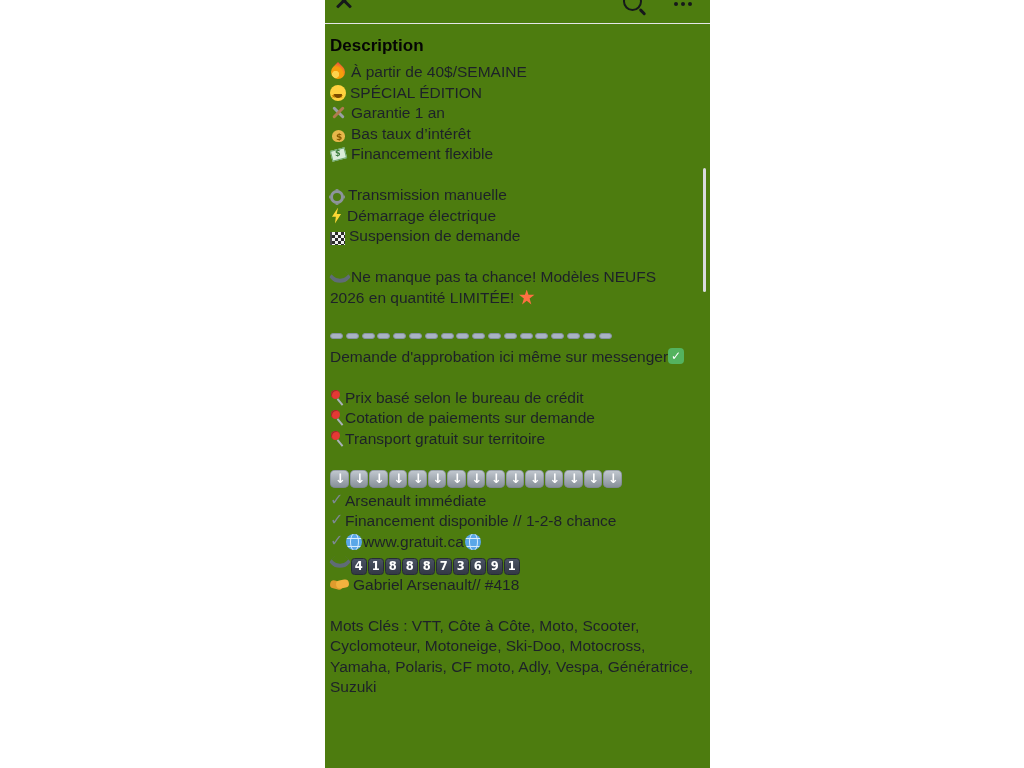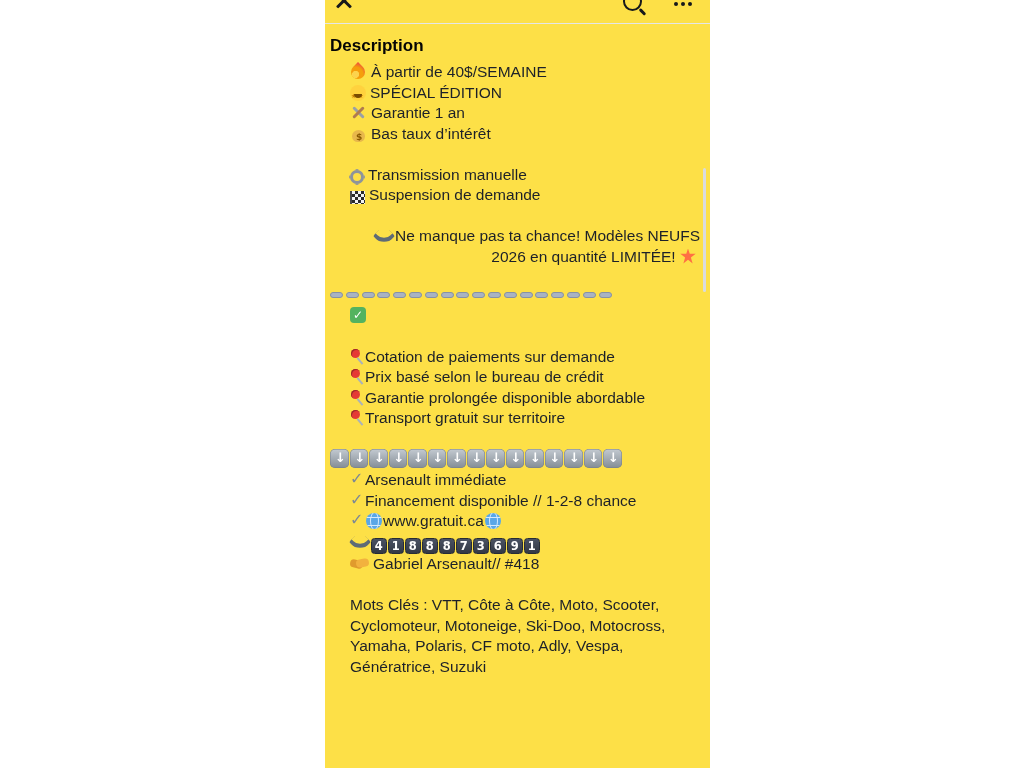--- a/index.html
+++ b/index.html
@@ -1,41 +1,41 @@
 <!DOCTYPE html>
 <html><head>
 <meta charset="utf-8">
 <style>
   * { margin:0; padding:0; box-sizing:border-box; }
   html,body { width:1024px; height:768px; background:#fff; overflow:hidden;
     font-family:"Liberation Sans","DejaVu Sans",sans-serif; color:#1d2129; }
-  .phone { position:absolute; left:325px; top:0; width:385px; height:768px; background:#fde047; }
+  .phone { position:absolute; left:325px; top:0; width:385px; height:768px; background:#4d7c0f; }
 
   
   .topbar { position:absolute; left:0; top:0; right:0; height:22px; overflow:hidden; }
   .xicon { position:absolute; left:9px; top:-10px; width:20px; height:20px; cursor:pointer; }
   .xicon::before,.xicon::after { content:""; position:absolute; left:0; top:9px; width:20px; height:2.6px;
     background:#16181b; border-radius:1px; }
   .xicon::before { transform:rotate(45deg); } .xicon::after { transform:rotate(-45deg); }
   .sicon { position:absolute; left:298px; top:-8px; width:24px; height:26px; cursor:pointer; }
   .sicon::before { content:""; position:absolute; left:0; top:0; width:15px; height:15px;
     border:2.6px solid #16181b; border-radius:50%; }
   .sicon::after { content:""; position:absolute; right:3px; bottom:2px; width:2.8px; height:8px;
     background:#16181b; border-radius:2px; transform:rotate(-45deg); }
   .micon { position:absolute; left:349px; top:2px; width:4px; height:4px; background:#16181b;
     border-radius:50%; box-shadow:7px 0 0 #16181b, 14px 0 0 #16181b; cursor:pointer; }
   .divider { position:absolute; left:0; right:0; top:23px; height:1px; background:#e4e6e8; }
 
   .title { position:absolute; left:5px; top:36px; font-size:17px; font-weight:bold; color:#050505; }
 
   .content { position:absolute; left:5px; top:62px; width:370px; font-size:15.5px; line-height:20.5px; }
-  .line { min-height:20.5px;margin-left:20px; }
+  .line { min-height:20.5px; }
   .blank { height:20.5px; }
   .nowrap { white-space:nowrap; }
-  .p-urgency { max-width:362px;text-align:right; }
+  .p-urgency { max-width:362px; }
 
   
   .scrollthumb { position:absolute; left:378px; top:168px; width:3px; height:124px;
     background:#d9dbde; border-radius:3px; cursor:pointer; }
 
   
   .emo { display:inline-block; position:relative; width:17px; height:17px;
     vertical-align:-3px; margin-right:4px; }
 
   .e-fire { width:14px; height:14px; margin:0 6px 0 1px; vertical-align:-2px;
@@ -130,42 +130,43 @@
   <div class="divider"></div>
 
   <div class="title">Description</div>
 
   <div class="content">
 
     <div class="line"><span class="emo e-fire"></span><span>À partir de 40$/SEMAINE</span></div>
     <div class="line"><span class="emo e-star"></span><span>SPÉCIAL ÉDITION</span></div>
     <div class="line"><span class="emo e-tools"></span><span>Garantie 1 an</span></div>
     <div class="line"><span class="emo e-moneybag"></span><span>Bas taux d’intérêt</span></div>
+    <div class="line"><span class="emo e-flymoney"></span><span>Financement flexible</span></div>
 
     <div class="blank"></div>
 
     <div class="line"><span class="emo e-gear"></span><span>Transmission manuelle</span></div>
+    <div class="line"><span class="emo e-zap"></span><span>Démarrage électrique</span></div>
     <div class="line"><span class="emo e-flag"></span><span>Suspension de demande</span></div>
 
     <div class="blank"></div>
 
     <div class="line p-urgency"><span class="emo e-phone"></span><span>Ne manque pas ta chance! Modèles NEUFS 2026 en quantité LIMITÉE!</span> <span class="emo e-boom"></span></div>
 
     <div class="blank"></div>
 
 
     <div class="dashrow"><span class="dash"></span><span class="dash"></span><span class="dash"></span><span class="dash"></span><span class="dash"></span><span class="dash"></span><span class="dash"></span><span class="dash"></span><span class="dash"></span><span class="dash"></span><span class="dash"></span><span class="dash"></span><span class="dash"></span><span class="dash"></span><span class="dash"></span><span class="dash"></span><span class="dash"></span><span class="dash"></span></div>
 
-    <div class="line nowrap"><span class="emo e-checkgreen"></span></div>
+    <div class="line nowrap"><span>Demande d'approbation ici même sur messenger</span><span class="emo e-checkgreen"></span></div>
 
     <div class="blank"></div>
 
+    <div class="line"><span class="emo e-pin"></span><span>Prix basé selon le bureau de crédit</span></div>
     <div class="line"><span class="emo e-pin"></span><span>Cotation de paiements sur demande</span></div>
-    <div class="line"><span class="emo e-pin"></span><span>Prix basé selon le bureau de crédit</span></div>
-    <div class="line"><span class="emo e-pin"></span><span>Garantie prolongée disponible abordable</span></div>
     <div class="line"><span class="emo e-pin"></span><span>Transport gratuit sur territoire</span></div>
 
     <div class="blank"></div>
 
     <div class="arrowrow"><span class="abox"></span><span class="abox"></span><span class="abox"></span><span class="abox"></span><span class="abox"></span><span class="abox"></span><span class="abox"></span><span class="abox"></span><span class="abox"></span><span class="abox"></span><span class="abox"></span><span class="abox"></span><span class="abox"></span><span class="abox"></span><span class="abox"></span></div>
 
     <div class="line"><span class="emo e-checkgray"></span><span>Arsenault immédiate</span></div>
     <div class="line"><span class="emo e-checkgray"></span><span>Financement disponible // 1-2-8 chance</span></div>
     <div class="line"><span class="emo e-checkgray"></span><span class="emo e-globe"></span><span>www.gratuit.ca</span><span class="emo e-globe"></span></div>
 

